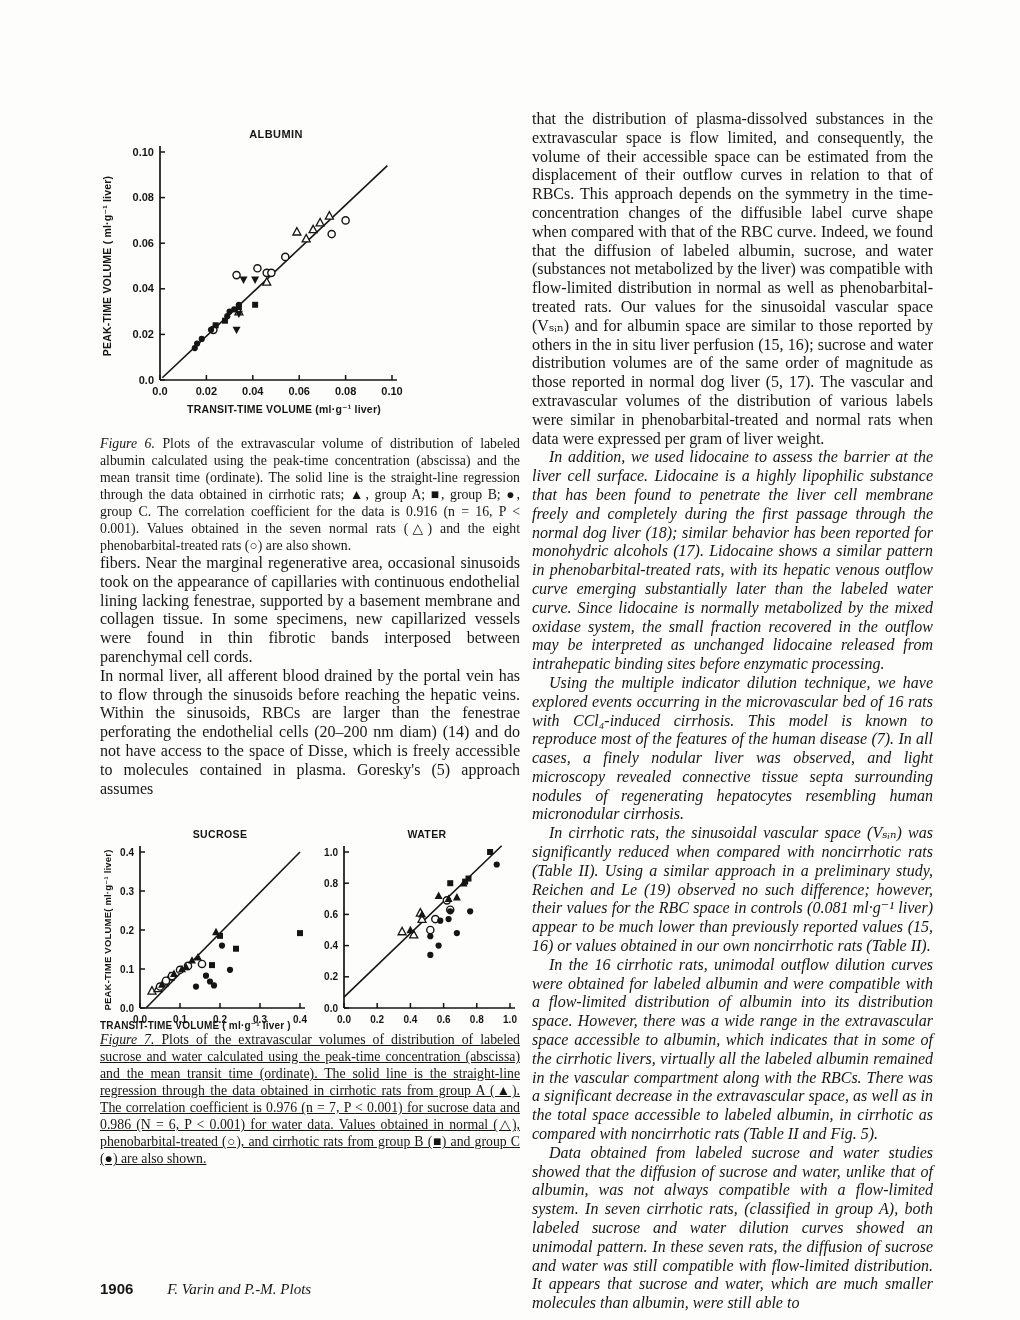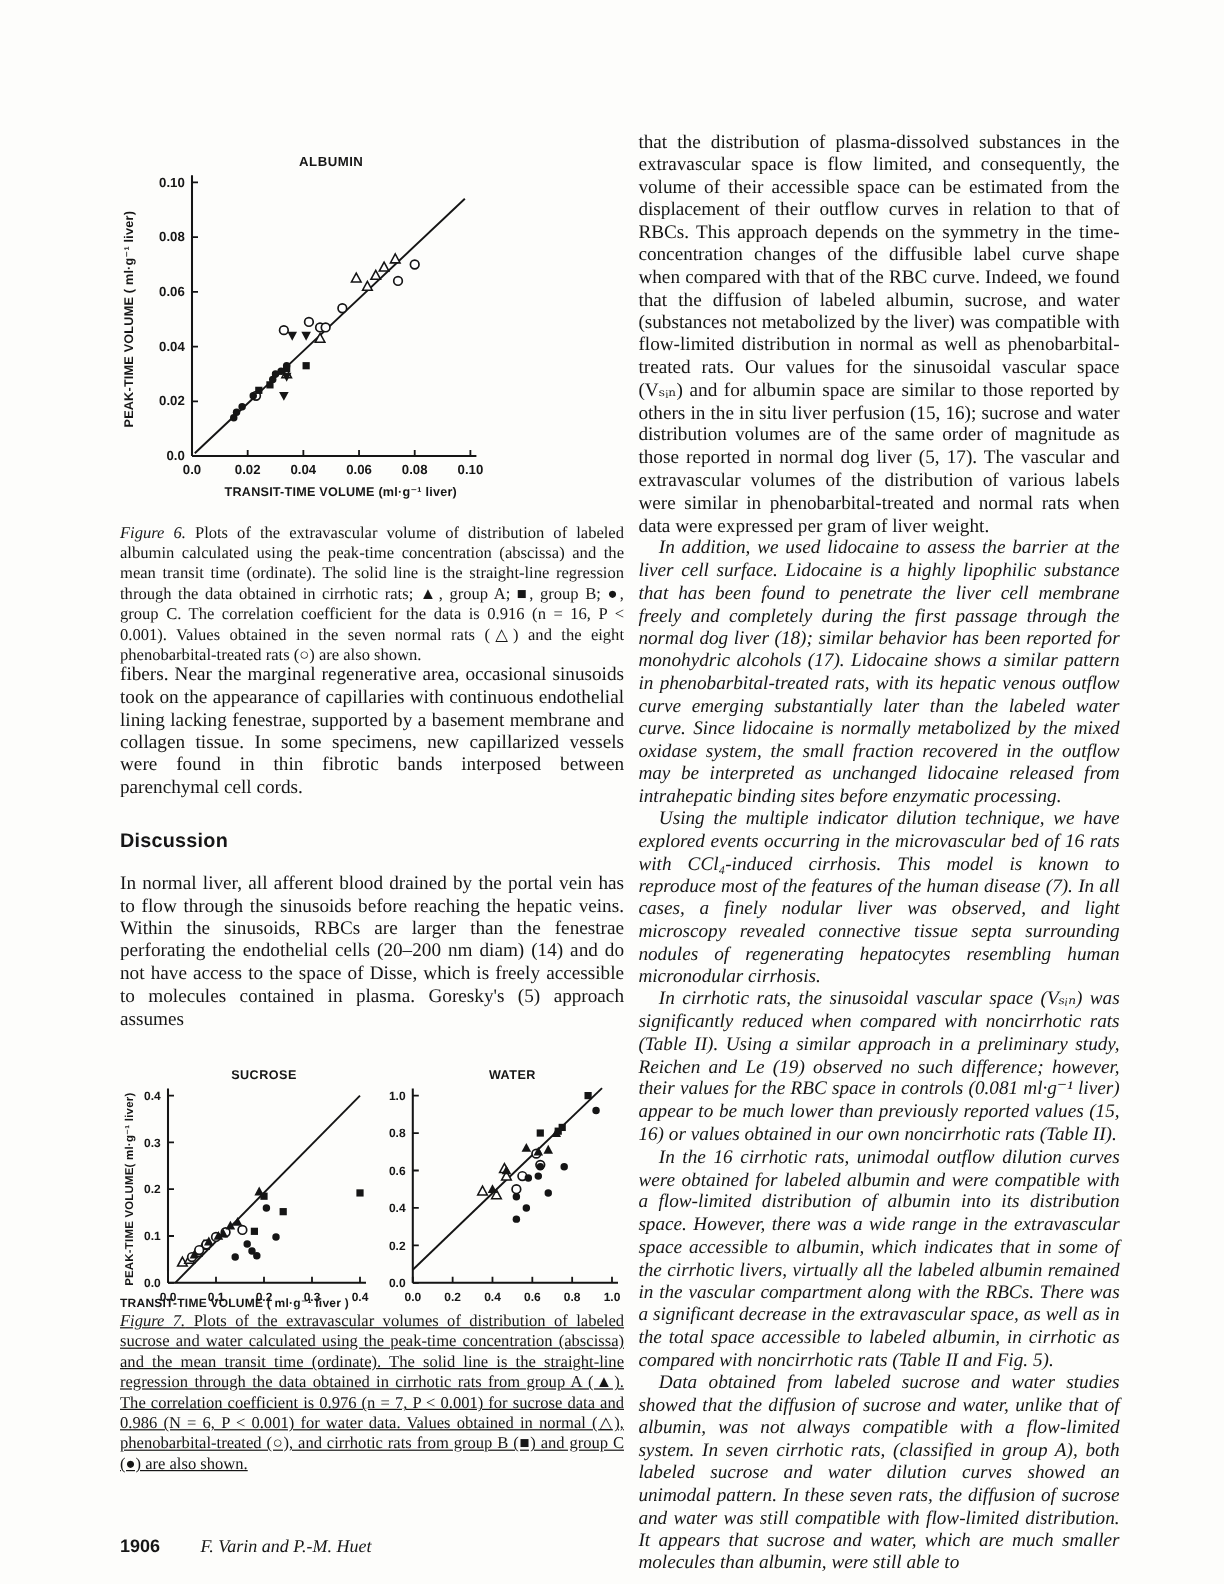--- a/index.html
+++ b/index.html
@@ -103,21 +103,20 @@
           <text x="11" y="154" text-anchor="middle" class="alabel" transform="rotate(-90 11 154)">PEAK-TIME VOLUME ( ml·g⁻¹ liver)</text>
           <text x="184" y="301" text-anchor="middle" class="alabel">TRANSIT-TIME VOLUME (ml·g⁻¹ liver)</text>
         </svg>
       <figcaption>
         <span class="figlabel">Figure 6.</span><span> Plots of the extravascular volume of distribution of labeled albumin calculated using the peak-time concentration (abscissa) and the mean transit time (ordinate). The solid line is the straight-line regression through the data obtained in cirrhotic rats; ▲, group A; ■, group B; ●, group C. The correlation coefficient for the data is 0.916 (n = 16, P &lt; 0.001). Values obtained in the seven normal rats (△) and the eight phenobarbital-treated rats (○) are also shown.</span>
       </figcaption>
     </figure>
 
     <p class="body-text cont para-fibers">fibers. Near the marginal regenerative area, occasional sinusoids took on the appearance of capillaries with continuous endothelial lining lacking fenestrae, supported by a basement membrane and collagen tissue. In some specimens, new capillarized vessels were found in thin fibrotic bands interposed between parenchymal cell cords.</p>
 
-    <h2 class="section-heading">Discussion</h2>
 
     <p class="body-text cont">In normal liver, all afferent blood drained by the portal vein has to flow through the sinusoids before reaching the hepatic veins. Within the sinusoids, RBCs are larger than the fenestrae perforating the endothelial cells (20–200 nm diam) (14) and do not have access to the space of Disse, which is freely accessible to molecules contained in plasma. Goresky's (5) approach assumes</p>
 
     <figure class="fig7">
       <div class="fig7-plots">
         <svg class="chart" data-chart="1" width="208" height="200">
             <line x1="40" y1="184" x2="205" y2="184" stroke="#151515" stroke-width="1.7"></line>
             <line x1="40" y1="184" x2="40" y2="22" stroke="#151515" stroke-width="1.7"></line>
             <line x1="40" y1="184" x2="40" y2="179" stroke="#151515" stroke-width="1.5"></line>
             <text x="40" y="199" text-anchor="middle" class="tick">0.0</text>
@@ -240,16 +239,16 @@
     <p class="body-text cont">that the distribution of plasma-dissolved substances in the extravascular space is flow limited, and consequently, the volume of their accessible space can be estimated from the displacement of their outflow curves in relation to that of RBCs. This approach depends on the symmetry in the time-concentration changes of the diffusible label curve shape when compared with that of the RBC curve. Indeed, we found that the diffusion of labeled albumin, sucrose, and water (substances not metabolized by the liver) was compatible with flow-limited distribution in normal as well as phenobarbital-treated rats. Our values for the sinusoidal vascular space (Vₛᵢₙ) and for albumin space are similar to those reported by others in the in situ liver perfusion (15, 16); sucrose and water distribution volumes are of the same order of magnitude as those reported in normal dog liver (5, 17). The vascular and extravascular volumes of the distribution of various labels were similar in phenobarbital-treated and normal rats when data were expressed per gram of liver weight.</p>
     <p class="body-text indent">In addition, we used lidocaine to assess the barrier at the liver cell surface. Lidocaine is a highly lipophilic substance that has been found to penetrate the liver cell membrane freely and completely during the first passage through the normal dog liver (18); similar behavior has been reported for monohydric alcohols (17). Lidocaine shows a similar pattern in phenobarbital-treated rats, with its hepatic venous outflow curve emerging substantially later than the labeled water curve. Since lidocaine is normally metabolized by the mixed oxidase system, the small fraction recovered in the outflow may be interpreted as unchanged lidocaine released from intrahepatic binding sites before enzymatic processing.</p>
     <p class="body-text indent">Using the multiple indicator dilution technique, we have explored events occurring in the microvascular bed of 16 rats with CCl₄-induced cirrhosis. This model is known to reproduce most of the features of the human disease (7). In all cases, a finely nodular liver was observed, and light microscopy revealed connective tissue septa surrounding nodules of regenerating hepatocytes resembling human micronodular cirrhosis.</p>
     <p class="body-text indent">In cirrhotic rats, the sinusoidal vascular space (Vₛᵢₙ) was significantly reduced when compared with noncirrhotic rats (Table II). Using a similar approach in a preliminary study, Reichen and Le (19) observed no such difference; however, their values for the RBC space in controls (0.081 ml·g⁻¹ liver) appear to be much lower than previously reported values (15, 16) or values obtained in our own noncirrhotic rats (Table II).</p>
     <p class="body-text indent">In the 16 cirrhotic rats, unimodal outflow dilution curves were obtained for labeled albumin and were compatible with a flow-limited distribution of albumin into its distribution space. However, there was a wide range in the extravascular space accessible to albumin, which indicates that in some of the cirrhotic livers, virtually all the labeled albumin remained in the vascular compartment along with the RBCs. There was a significant decrease in the extravascular space, as well as in the total space accessible to labeled albumin, in cirrhotic as compared with noncirrhotic rats (Table II and Fig. 5).</p>
     <p class="body-text indent">Data obtained from labeled sucrose and water studies showed that the diffusion of sucrose and water, unlike that of albumin, was not always compatible with a flow-limited system. In seven cirrhotic rats, (classified in group A), both labeled sucrose and water dilution curves showed an unimodal pattern. In these seven rats, the diffusion of sucrose and water was still compatible with flow-limited distribution. It appears that sucrose and water, which are much smaller molecules than albumin, were still able to</p>
   </div>
 
   <div class="footer">
     <span class="pagenum">1906</span>
-    <span class="authors">F. Varin and P.-M. Huet</span>
+    <span class="authors">F. Varin and P.-M. Plots</span>
   </div>
 
 </div>
 
 </body></html>

